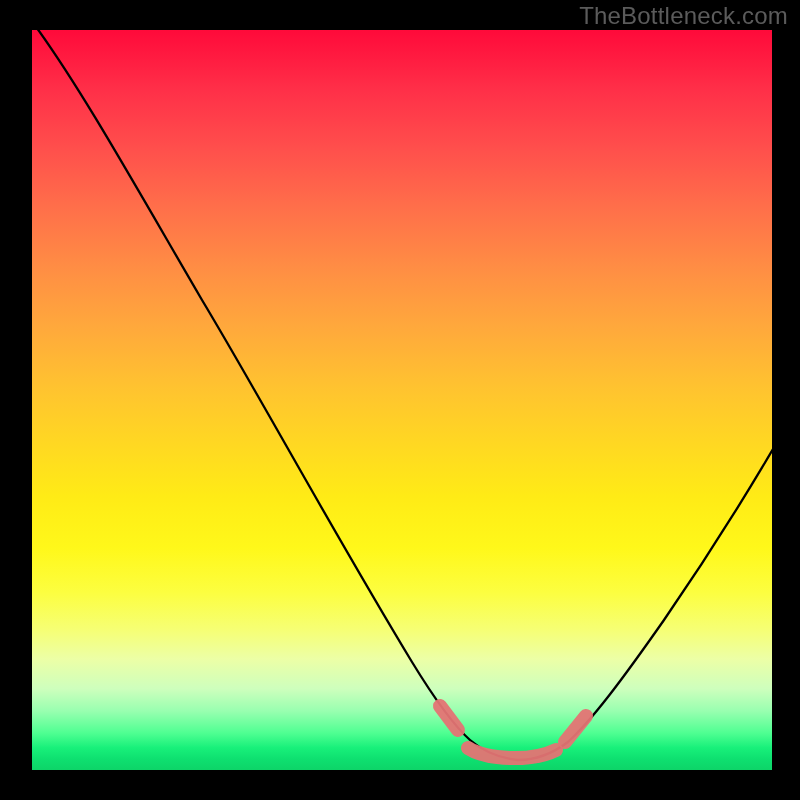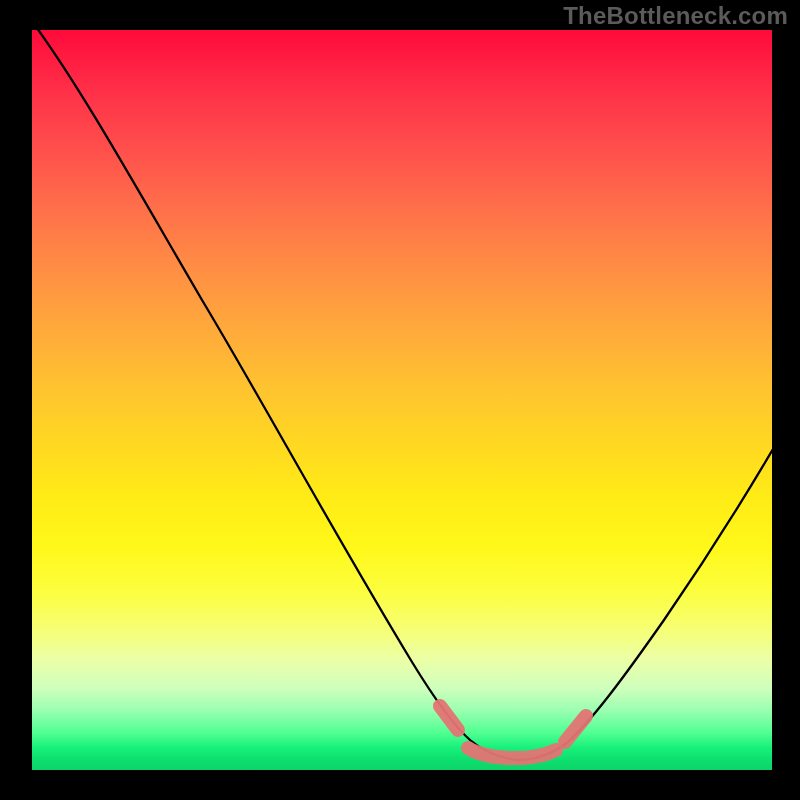--- a/index.html
+++ b/index.html
@@ -16,21 +16,21 @@
     width: 800px;
     height: 800px;
     background: #000000;
   }
   .watermark {
     position: absolute;
     top: 2px;
     right: 12px;
     color: #5b5b5b;
     font-size: 24px;
-    font-weight: 700;
+    font-weight: 400;
     letter-spacing: 0.2px;
     z-index: 10;
   }
   .plot-area {
     position: absolute;
     left: 32px;
     top: 30px;
     width: 740px;
     height: 740px;
     overflow: hidden;

